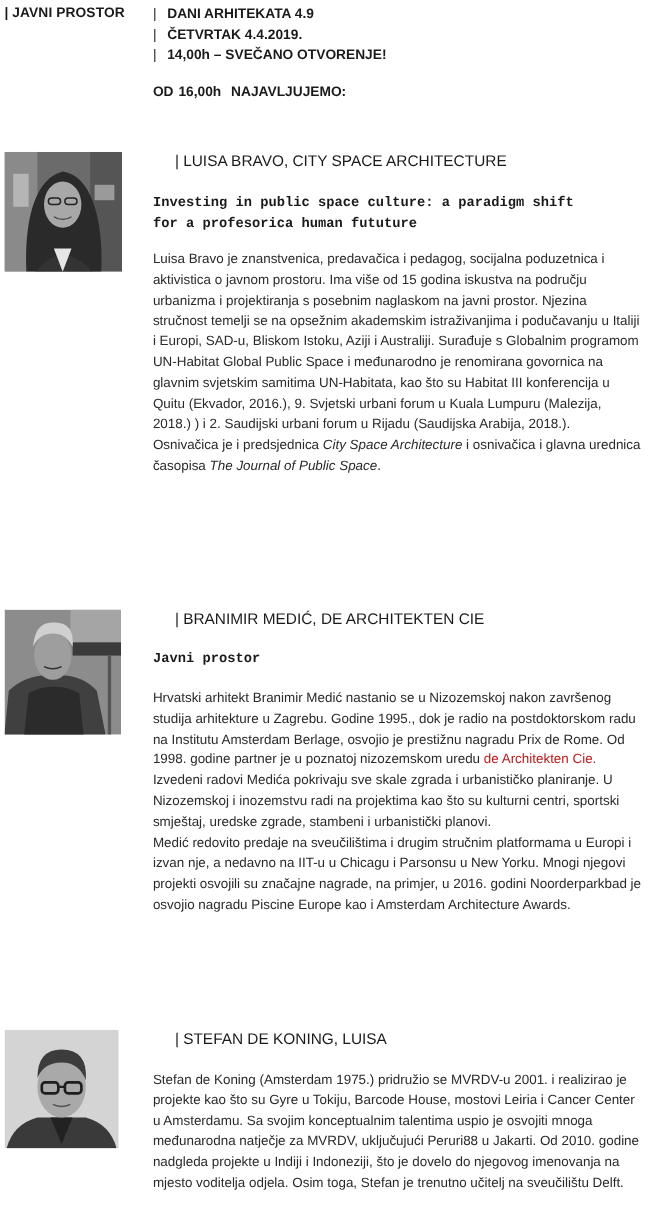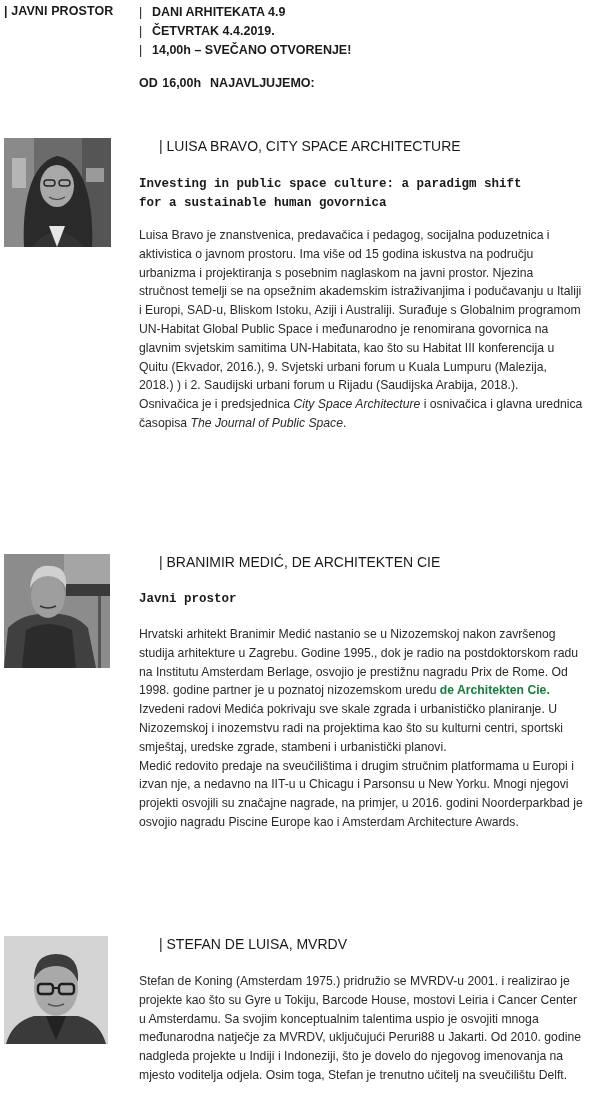--- a/index.html
+++ b/index.html
@@ -21,21 +21,21 @@
 
   .speaker-name {
     left: 139px; font-weight: normal; font-size: 14px; white-space: nowrap; margin-left: 20px;
   }
   .talk-title { left: 139px; font-weight: bold; font-size: 12.5px; line-height: 19px; font-family: Liberation Mono, monospace; }
   .bio {
     left: 139px; width: 445px; font-size: 12.2px; line-height: 18.8px; color: #2a2a2a;
   }
   .bio p { margin: 0; }
   .bio em { font-style: italic; }
-  .bio b { font-weight: bold; color: #15803d; }
+  .bio b { font-weight: normal; color: #b91c1c; }
 </style>
 </head>
 <body>
 
 <div class="abs section-label">| JAVNI PROSTOR</div>
 
 <div class="abs header-lines">
   <div class="header-line"><span class="pipe">|</span><span>DANI ARHITEKATA 4.9</span></div>
   <div class="header-line"><span class="pipe">|</span><span>ČETVRTAK 4.4.2019.</span></div>
   <div class="header-line"><span class="pipe">|</span><span>14,00h – SVEČANO OTVORENJE!</span></div>
@@ -55,21 +55,21 @@
     <rect x="40" y="42" width="11" height="6" rx="3" fill="none" stroke="#222" stroke-width="1.4"></rect>
     <rect x="55" y="42" width="11" height="6" rx="3" fill="none" stroke="#222" stroke-width="1.4"></rect>
     <path d="M45 59 Q53 64 61 59" stroke="#444" stroke-width="1.2" fill="none"></path>
     <path d="M28 109 Q53 78 80 109 Z" fill="#333"></path>
     <path d="M45 88 L53 109 L61 88 Z" fill="#e6e6e6"></path>
   </svg>
 </div>
 <div class="abs speaker-name" style="top:138px;">| LUISA BRAVO, CITY SPACE ARCHITECTURE</div>
 <div class="abs talk-title" style="top:175px;">
   <div>Investing in public space culture: a paradigm shift</div>
-  <div>for a sustainable human govornica</div>
+  <div>for a profesorica human fututure</div>
 </div>
 <div class="abs bio" style="top:226px;">
   <p>Luisa Bravo je znanstvenica, predavačica i pedagog, socijalna poduzetnica i aktivistica o javnom prostoru. Ima više od 15 godina iskustva na području urbanizma i projektiranja s posebnim naglaskom na javni prostor. Njezina stručnost temelji se na opsežnim akademskim istraživanjima i podučavanju u Italiji i Europi, SAD-u, Bliskom Istoku, Aziji i Australiji. Surađuje s Globalnim programom UN-Habitat Global Public Space i međunarodno je renomirana govornica na glavnim svjetskim samitima UN-Habitata, kao što su Habitat III konferencija u Quitu (Ekvador, 2016.), 9. Svjetski urbani forum u Kuala Lumpuru (Malezija, 2018.) ) i 2. Saudijski urbani forum u Rijadu (Saudijska Arabija, 2018.).</p>
   <p><span>Osnivačica je i predsjednica </span><em>City Space Architecture</em><span> i osnivačica i glavna urednica časopisa </span><em>The Journal of Public Space</em><span>.</span></p>
 </div>
 
 <div class="abs photo" style="left:4px; top:554px; width:106px; height:114px;">
   <svg viewBox="0 0 106 114" preserveAspectRatio="none">
     <rect width="106" height="114" fill="#8c8c8c"></rect>
     <rect x="60" y="0" width="46" height="30" fill="#a5a5a5"></rect>
@@ -98,16 +98,16 @@
     <path d="M2 108 Q8 86 30 80 L74 80 Q96 86 102 108 Z" fill="#3a3a3a"></path>
     <path d="M42 80 L52 104 L62 80 Z" fill="#222"></path>
     <ellipse cx="52" cy="52" rx="22" ry="28" fill="#a9a9a9"></ellipse>
     <path d="M30 44 Q30 18 52 18 Q76 18 74 46 Q68 30 52 30 Q36 30 30 44 Z" fill="#3c3c3c"></path>
     <rect x="34" y="48" width="15" height="10" rx="3" fill="none" stroke="#1e1e1e" stroke-width="2.4"></rect>
     <rect x="55" y="48" width="15" height="10" rx="3" fill="none" stroke="#1e1e1e" stroke-width="2.4"></rect>
     <line x1="49" y1="52" x2="55" y2="52" stroke="#1e1e1e" stroke-width="2"></line>
     <path d="M44 68 Q52 72 60 68" stroke="#555" stroke-width="1.4" fill="none"></path>
   </svg>
 </div>
-<div class="abs speaker-name" style="top:936px;">| STEFAN DE LUISA, MVRDV</div>
+<div class="abs speaker-name" style="top:936px;">| STEFAN DE KONING, LUISA</div>
 <div class="abs bio" style="top:972px;">
   <p>Stefan de Koning (Amsterdam 1975.) pridružio se MVRDV-u 2001. i realizirao je projekte kao što su Gyre u Tokiju, Barcode House, mostovi Leiria i Cancer Center u Amsterdamu. Sa svojim konceptualnim talentima uspio je osvojiti mnoga međunarodna natječje za MVRDV, uključujući Peruri88 u Jakarti. Od 2010. godine nadgleda projekte u Indiji i Indoneziji, što je dovelo do njegovog imenovanja na mjesto voditelja odjela. Osim toga, Stefan je trenutno učitelj na sveučilištu Delft.</p>
 </div>
 
 </body></html>

